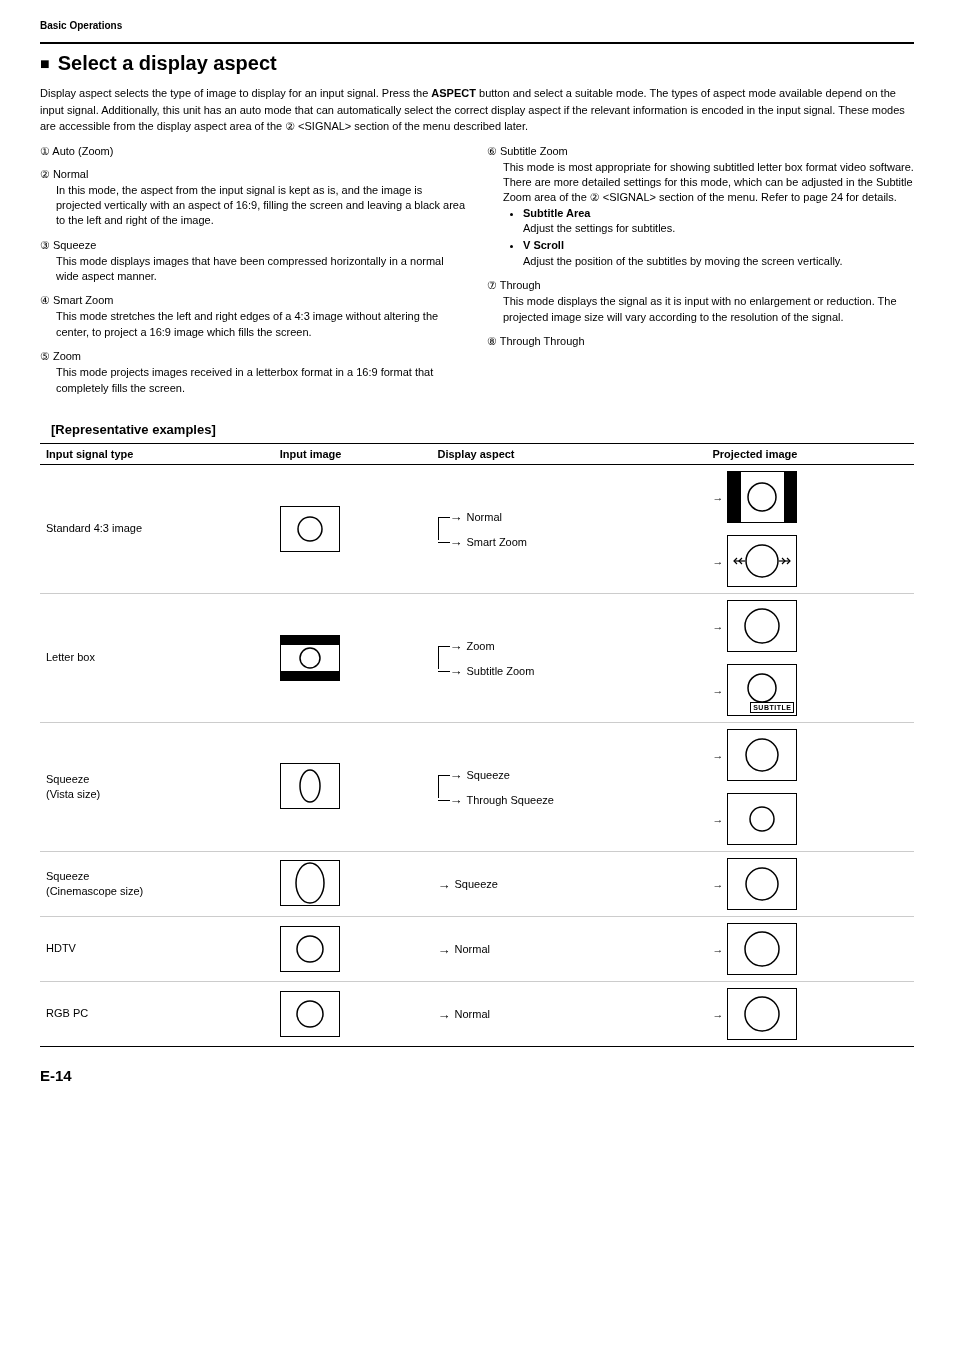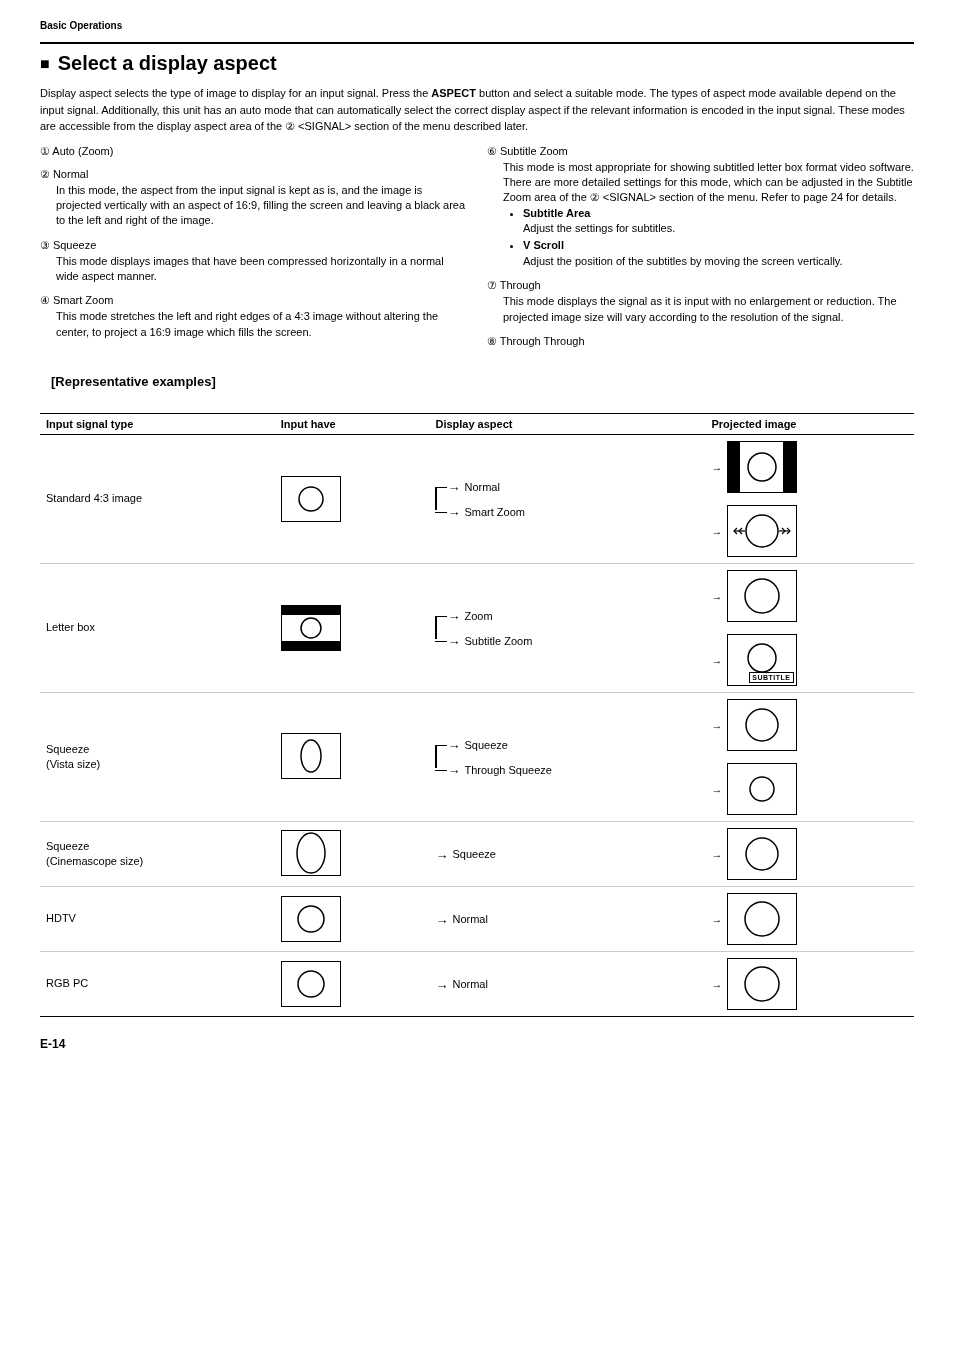--- a/index.html
+++ b/index.html
@@ -63,21 +63,21 @@
     }
     .mode-desc li {
       margin-bottom: 2px;
     }
     .representative-section {
       margin-top: 10px;
     }
     .rep-title {
       font-size: 13px;
       font-weight: bold;
-      margin-bottom: 24px;
+      margin-bottom: 6px;
       padding-left: 11px;
     }
     table.rep-table {
       width: 100%;
       border-collapse: collapse;
       font-size: 11px;
     }
     table.rep-table th {
       font-weight: bold;
       text-align: left;
@@ -166,21 +166,21 @@
       flex-direction: column;
       gap: 12px;
       align-items: flex-start;
     }
     .projected-single {
       display: flex;
       align-items: center;
     }
     .page-footer {
       margin-top: 20px;
-      font-size: 12px;
+      font-size: 15px;
       font-weight: bold;
     }
     .subtitle-badge {
       font-size: 7px;
       font-weight: bold;
       background: #fff;
       border: 1px solid #000;
       position: absolute;
       bottom: 2px;
       right: 2px;
@@ -218,20 +218,24 @@
     <div class="mode-item">
       <div class="mode-title">③ Squeeze</div>
       <div class="mode-desc">This mode displays images that have been compressed horizontally in a normal wide aspect manner.</div>
     </div>
 
     <div class="mode-item">
       <div class="mode-title">④ Smart Zoom</div>
       <div class="mode-desc">This mode stretches the left and right edges of a 4:3 image without altering the center, to project a 16:9 image which fills the screen.</div>
     </div>
 
+    <div class="mode-item">
+      <div class="mode-title">⑤ Zoom</div>
+      <div class="mode-desc">This mode projects images received in a letterbox format in a 16:9 format that completely fills the screen.</div>
+    </div>
 
   </div>
 
   <div class="col">
 
     <div class="mode-item">
       <div class="mode-title">⑥ Subtitle Zoom</div>
       <div class="mode-desc">
         This mode is most appropriate for showing subtitled letter box format video software. There are more detailed settings for this mode, which can be adjusted in the Subtitle Zoom area of the ② &lt;SIGNAL&gt; section of the menu. Refer to page 24 for details.
         <ul>
@@ -253,21 +257,21 @@
   </div>
 </div>
 
 <div class="representative-section">
   <div class="rep-title">[Representative examples]</div>
 
   <table class="rep-table">
     <thead>
       <tr>
         <th>Input signal type</th>
-        <th>Input have</th>
+        <th>Input image</th>
         <th>Display aspect</th>
         <th>Projected image</th>
       </tr>
     </thead>
     <tbody>
 
       <tr>
         <td rowspan="1" style="vertical-align:middle;">
           <span class="signal-label">Standard 4:3 image</span>
         </td>

